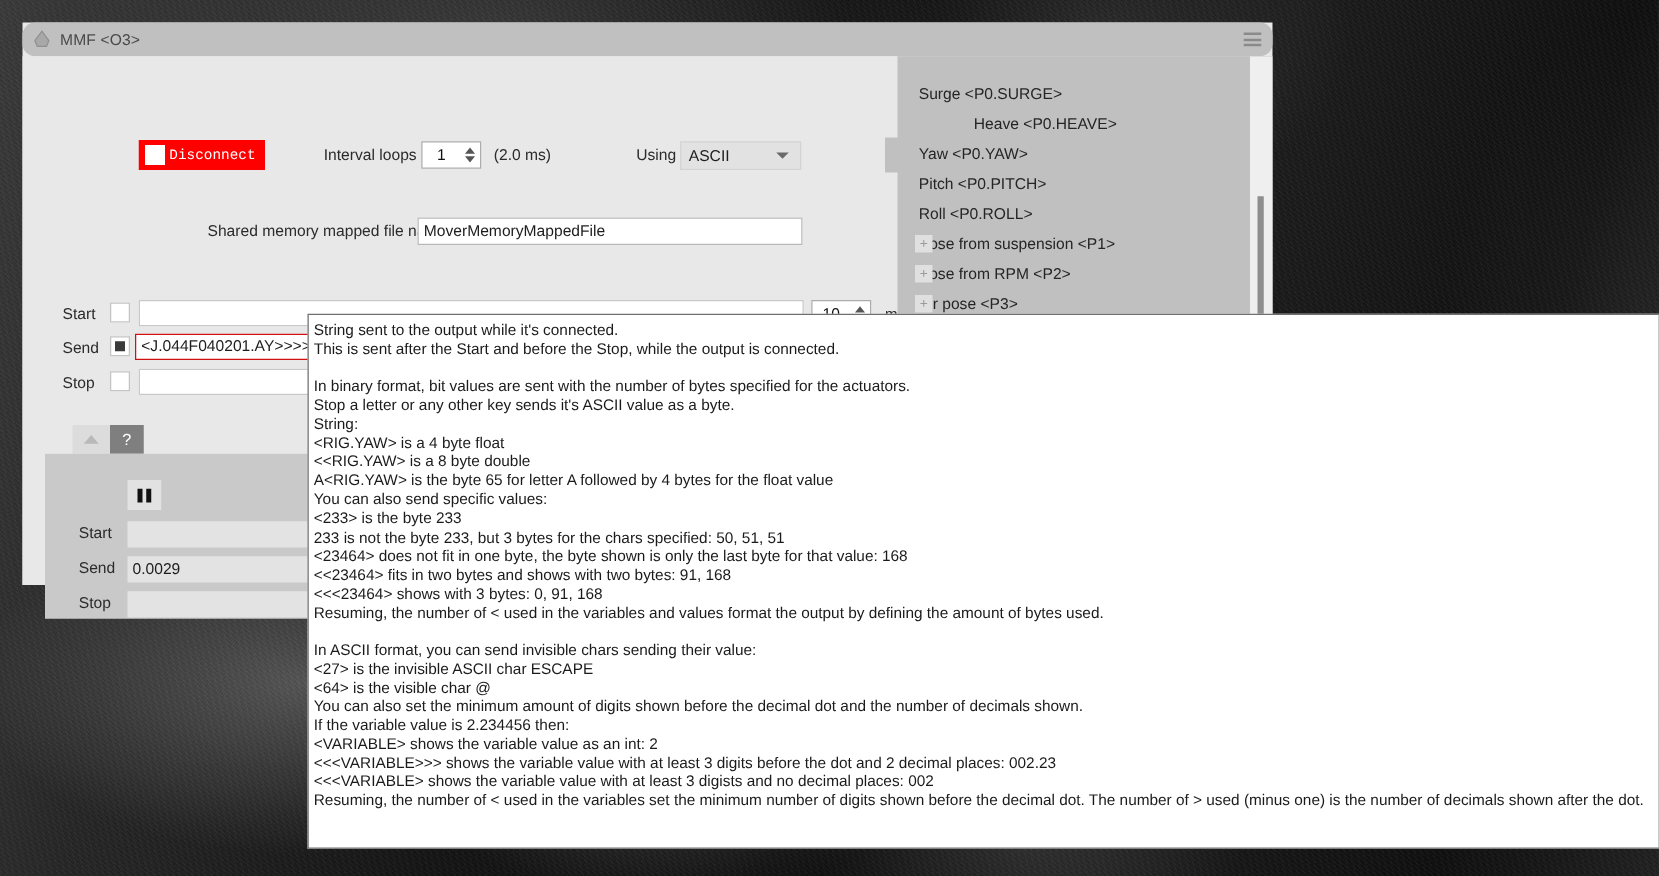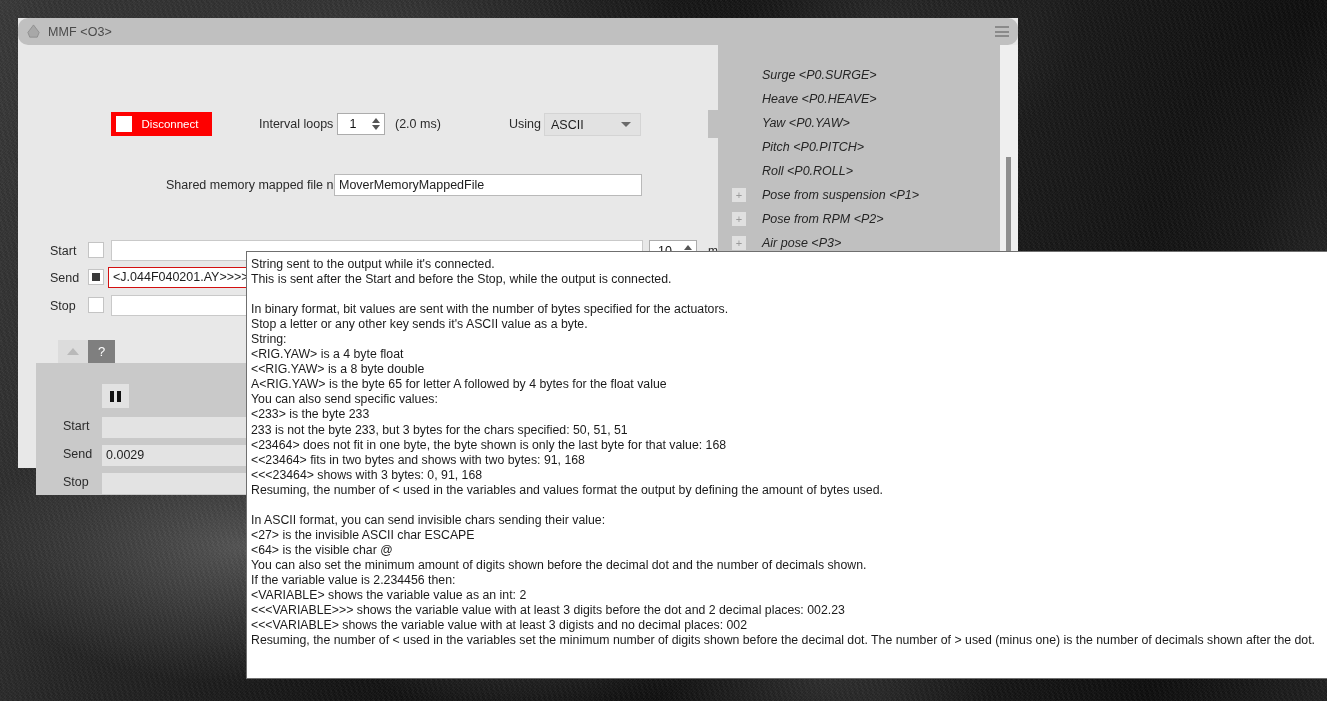--- a/index.html
+++ b/index.html
@@ -84,20 +84,21 @@
   .row { position: absolute; display: flex; align-items: center; }
 
   #disconnect-button {
     left: 93px; top: 67px;
     width: 101px; height: 24px;
     background: #fe0000;
     border: none;
     display: flex; align-items: center;
     cursor: default;
     padding: 0;
+    font-family: Liberation Mono, monospace;
   }
   #disconnect-led {
     width: 16px; height: 16px;
     background: #ffffff;
     margin-left: 5px;
   }
   #disconnect-label {
     flex: 1;
     font-size: 11.5px;
     color: #ffffff;
@@ -254,21 +255,21 @@
     display: flex; align-items: center;
     font-size: 12.5px; color: #252525;
   }
   .tree-expander {
     position: absolute; left: 14px;
     width: 14px; height: 14px;
     background: #e0e0e0;
     display: flex; align-items: center; justify-content: center;
     font-size: 11px; color: #9a9a9a; line-height: 1;
   }
-  .tree-label { margin-left: 44px; font-style: italic; }
+  .tree-label { margin-left: 17px; }
   #tree-scrollbar {
     position: absolute; right: 0; top: 0; width: 18px; bottom: 0;
     background: #efefef;
   }
   #tree-scrollbar-thumb {
     position: absolute; left: 6px; width: 5px;
     top: 112px; height: 100px;
     background: #8f8f8f;
   }
 
@@ -386,21 +387,21 @@
         <span class="monitor-label" style="left:27px; top:112px;">Stop</span>
         <div class="monitor-field" style="top:110px;"></div>
       </div>
     </div>
 
     <div id="tree-pane">
       <div id="tree-list" style="padding-top: 18px;">
           <div class="tree-item" style="top: 0px;">
             <span class="tree-label">Surge &lt;P0.SURGE&gt;</span>
           </div>
-          <div class="tree-item" style="top: 0px;">
+          <div class="tree-item" style="top: 0px; padding-left: 44px;">
             <span class="tree-label">Heave &lt;P0.HEAVE&gt;</span>
           </div>
           <div class="tree-item" style="top: 0px;">
             <span class="tree-label">Yaw &lt;P0.YAW&gt;</span>
           </div>
           <div class="tree-item" style="top: 0px;">
             <span class="tree-label">Pitch &lt;P0.PITCH&gt;</span>
           </div>
           <div class="tree-item" style="top: 0px;">
             <span class="tree-label">Roll &lt;P0.ROLL&gt;</span>

